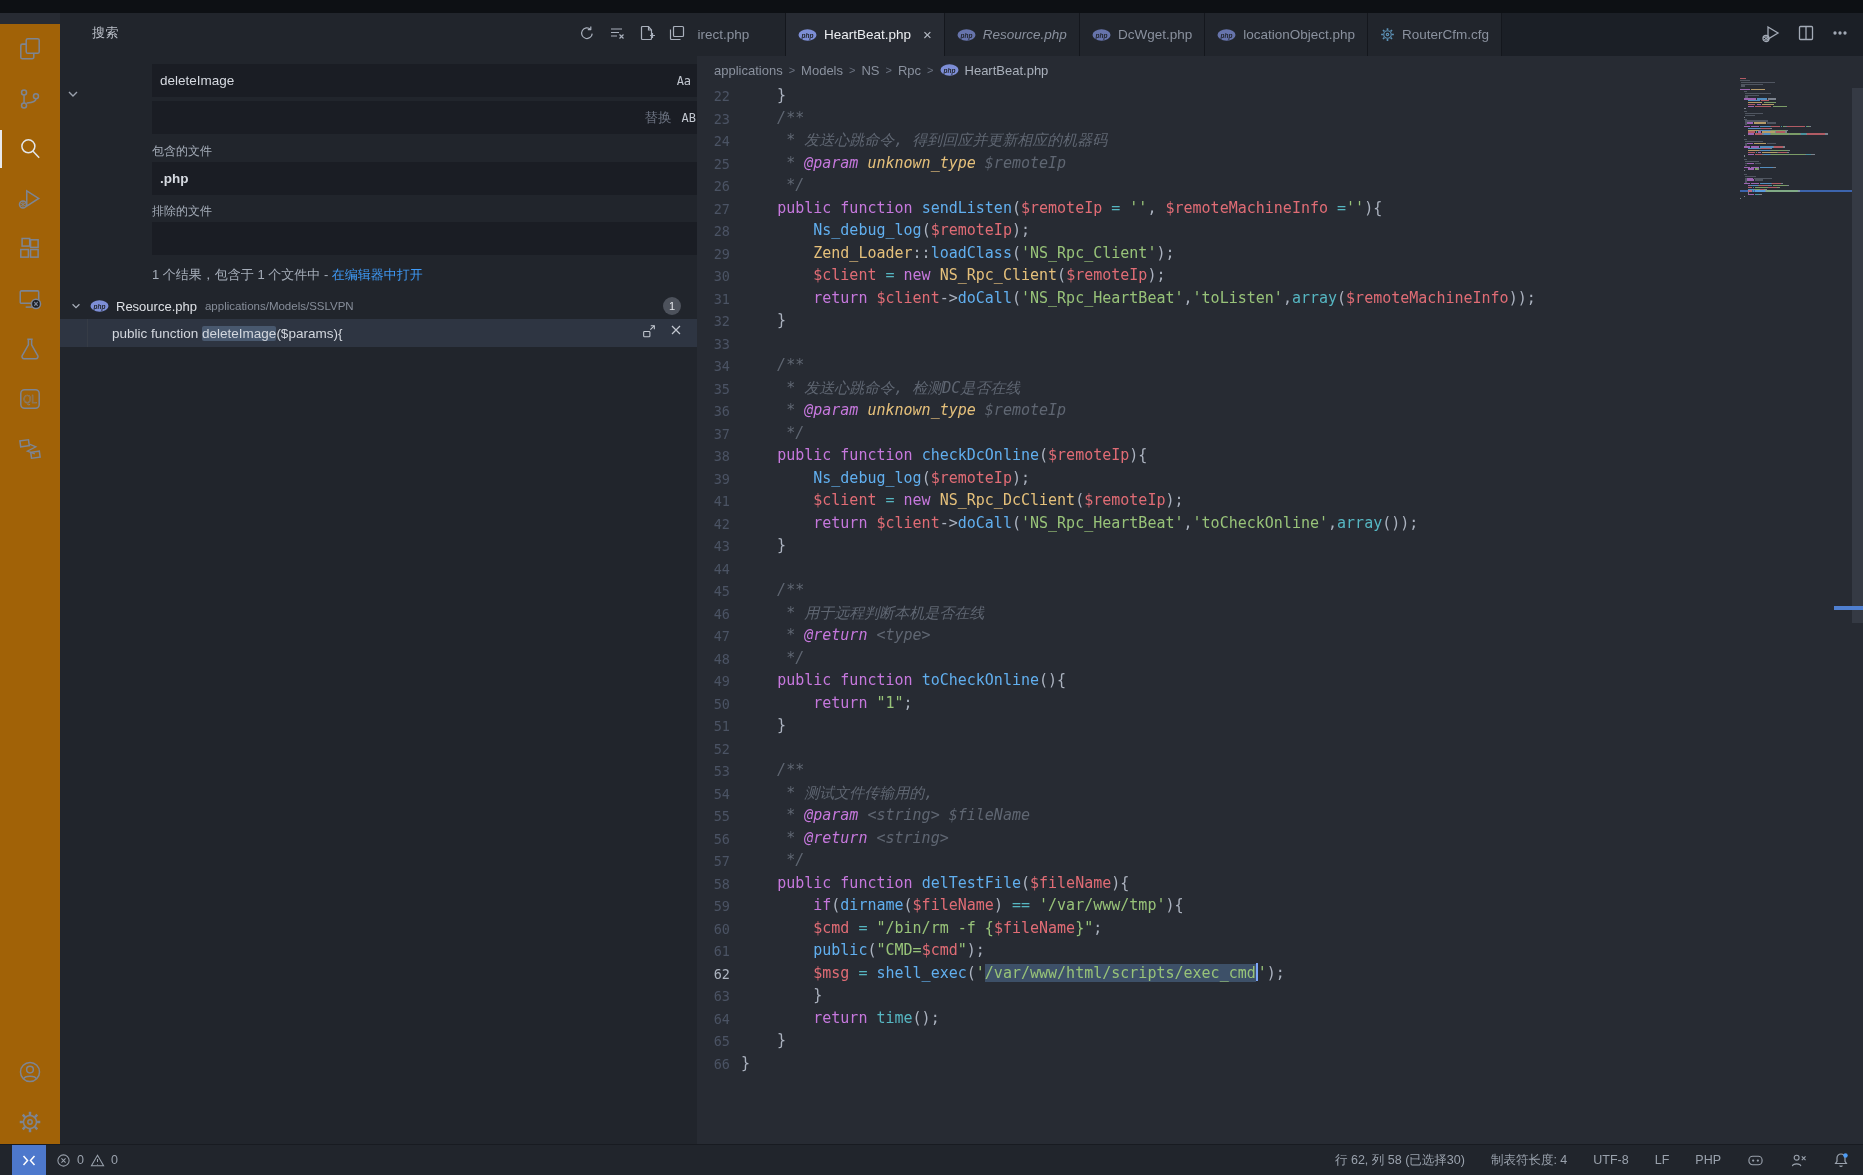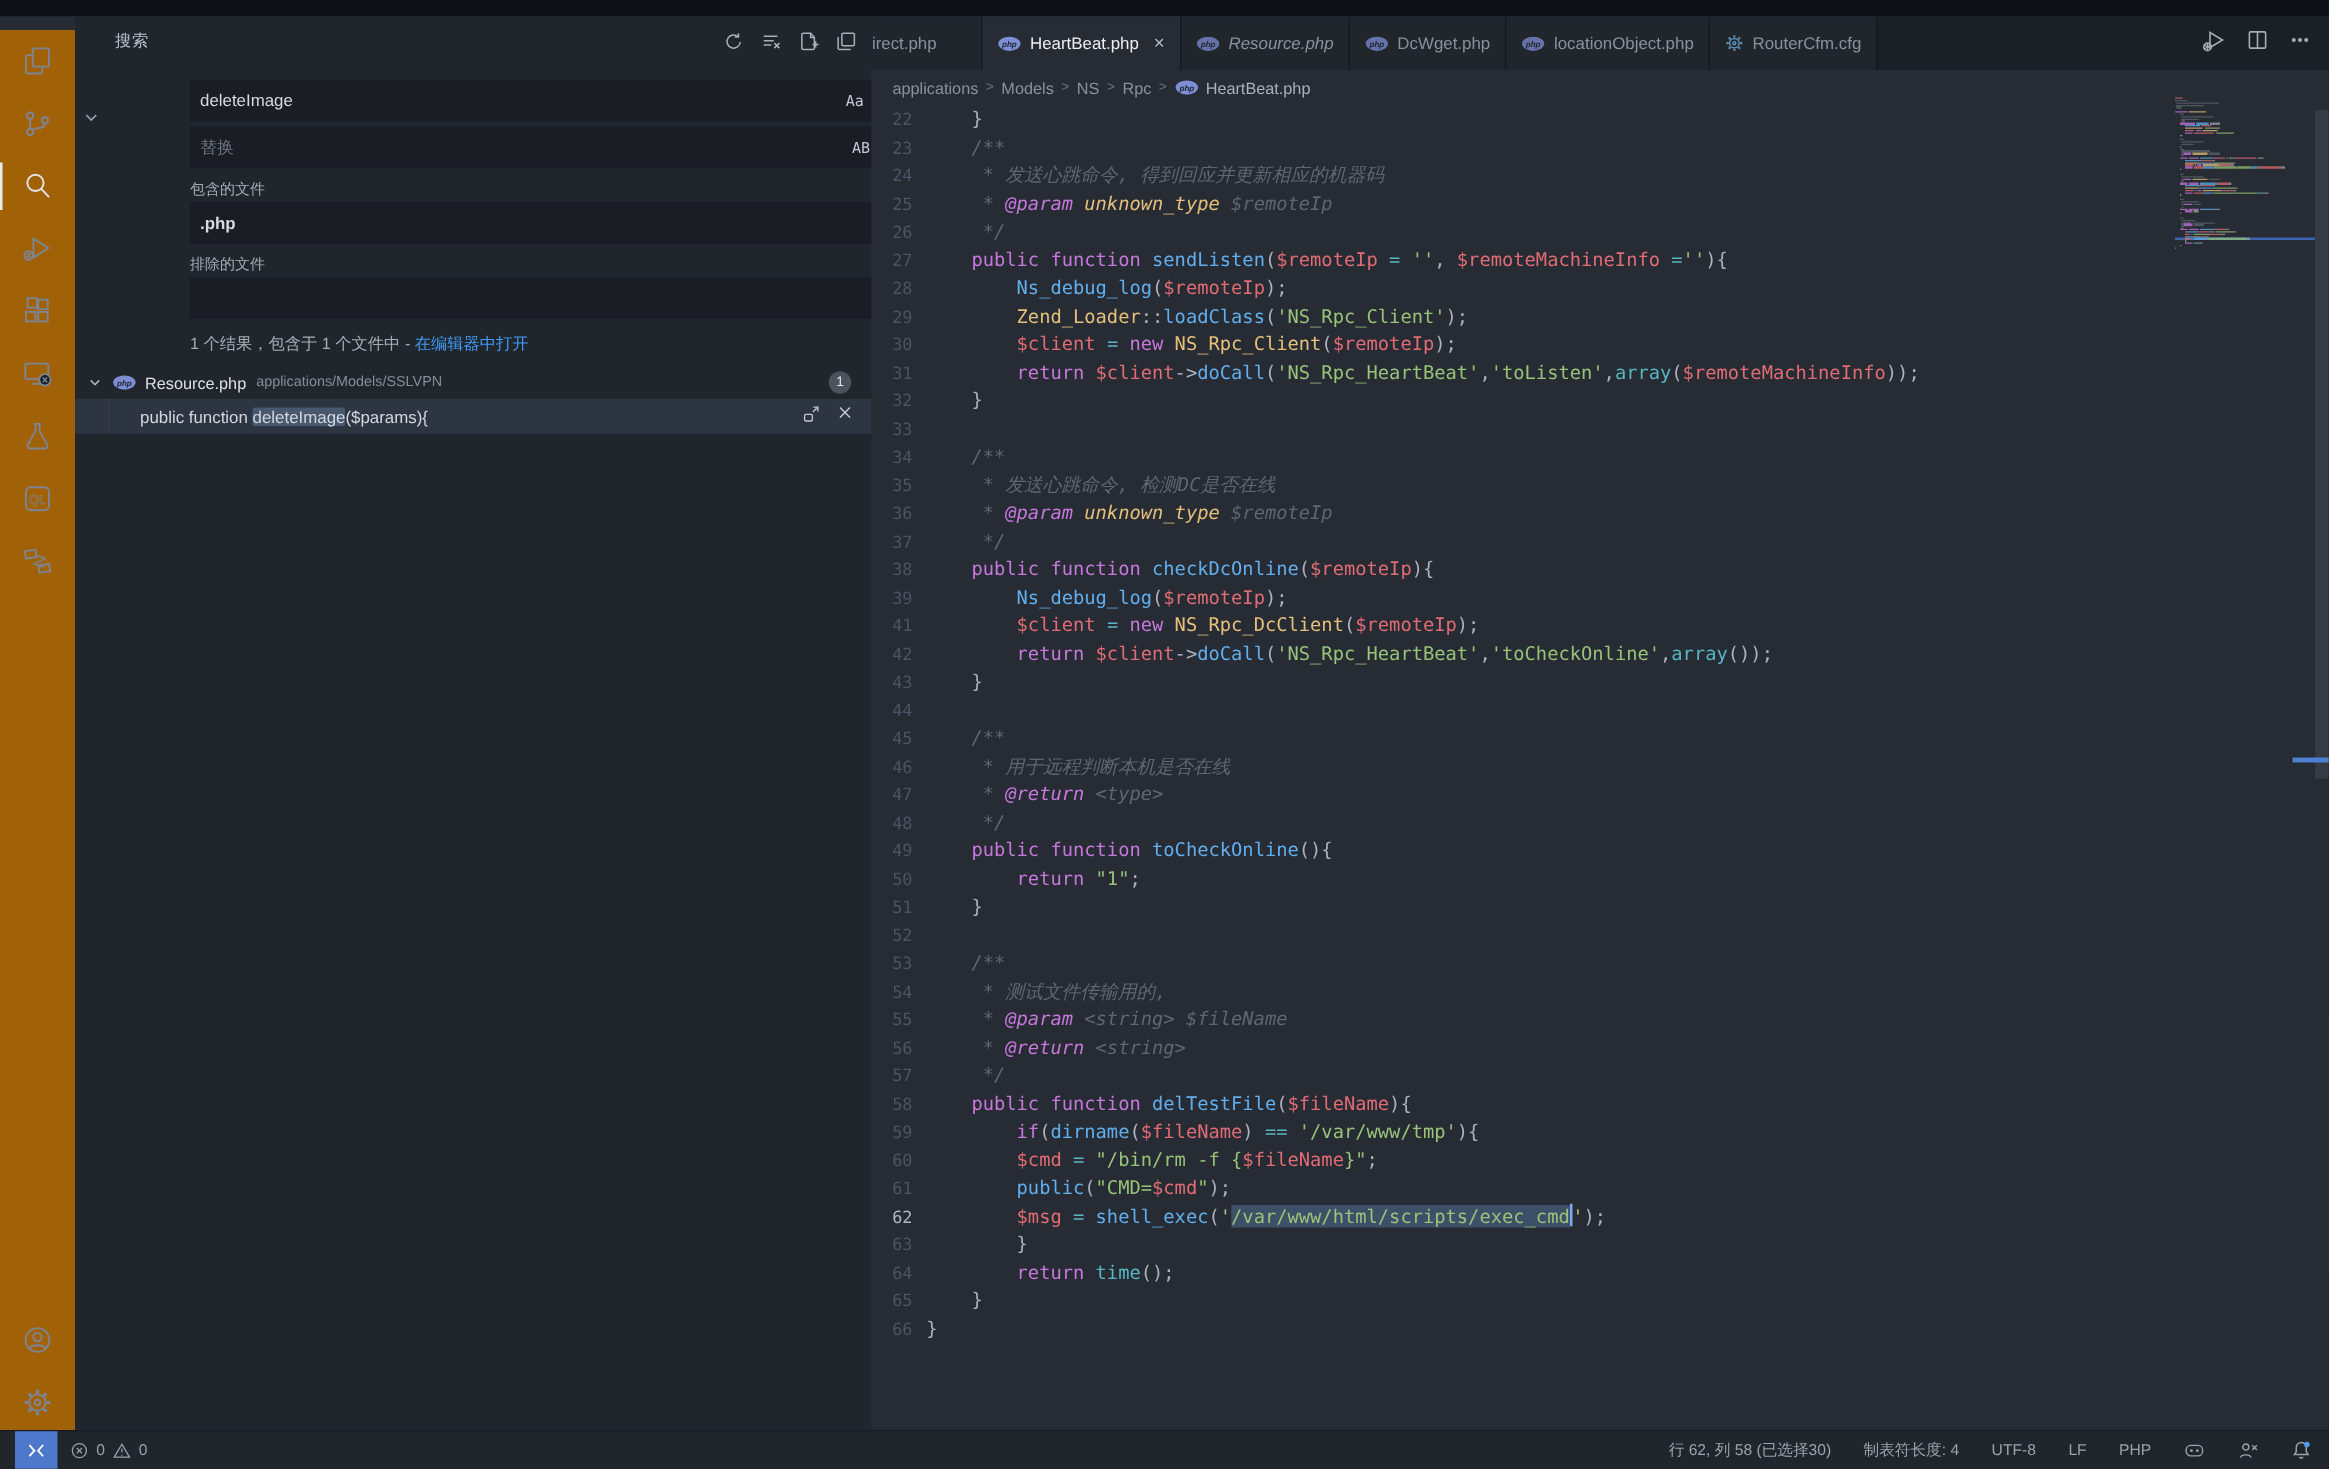--- a/index.html
+++ b/index.html
@@ -28,21 +28,21 @@
   .hdr-icon { cursor:pointer; display:flex; align-items:center; }
 
   .sb-input { position:absolute; left:92px; width:596px; height:33px; background:#1a1d24;
     display:flex; align-items:center; font-size:13.5px; color:#d6dae1; padding:0 8px; }
   .sb-input .grow { flex:1; }
   .opt { font-size:12px; color:#c2c7d0; margin-left:10px; cursor:pointer; font-family:"DejaVu Sans Mono",monospace; }
   .opt.uline { text-decoration:underline; }
   #toggle-replace { position:absolute; left:6px; top:74px; cursor:pointer; }
   #toggle-replace svg { stroke:#9aa1ad; fill:none; stroke-width:1.4; }
   .sb-label { position:absolute; left:92px; font-size:12px; color:#a5adb9; }
-  .placeholder { color:#6b7280; }
+  .placeholder { color:#6b7280;text-align:right; }
   .mini-icon { cursor:pointer; display:flex; align-items:center; margin-left:10px; }
   .mini-icon svg { stroke:#c2c7d0; fill:none; stroke-width:1.2; }
   #replace-all-btn { position:absolute; left:652px; top:95px; cursor:pointer; }
   #replace-all-btn svg { stroke:#a9b0bc; fill:none; stroke-width:1.1; }
   #toggle-details { position:absolute; left:660px; top:126px; color:#c2c7d0; font-size:14px; letter-spacing:1px; cursor:pointer; }
 
   #results-summary { position:absolute; left:92px; top:253px; font-size:13px; color:#a5adb9; }
   #open-in-editor-link { color:#3f9bf8; cursor:pointer; }
 
   #file-row { position:absolute; left:0; top:280px; width:637px; height:26px; display:flex; align-items:center; cursor:pointer; }

